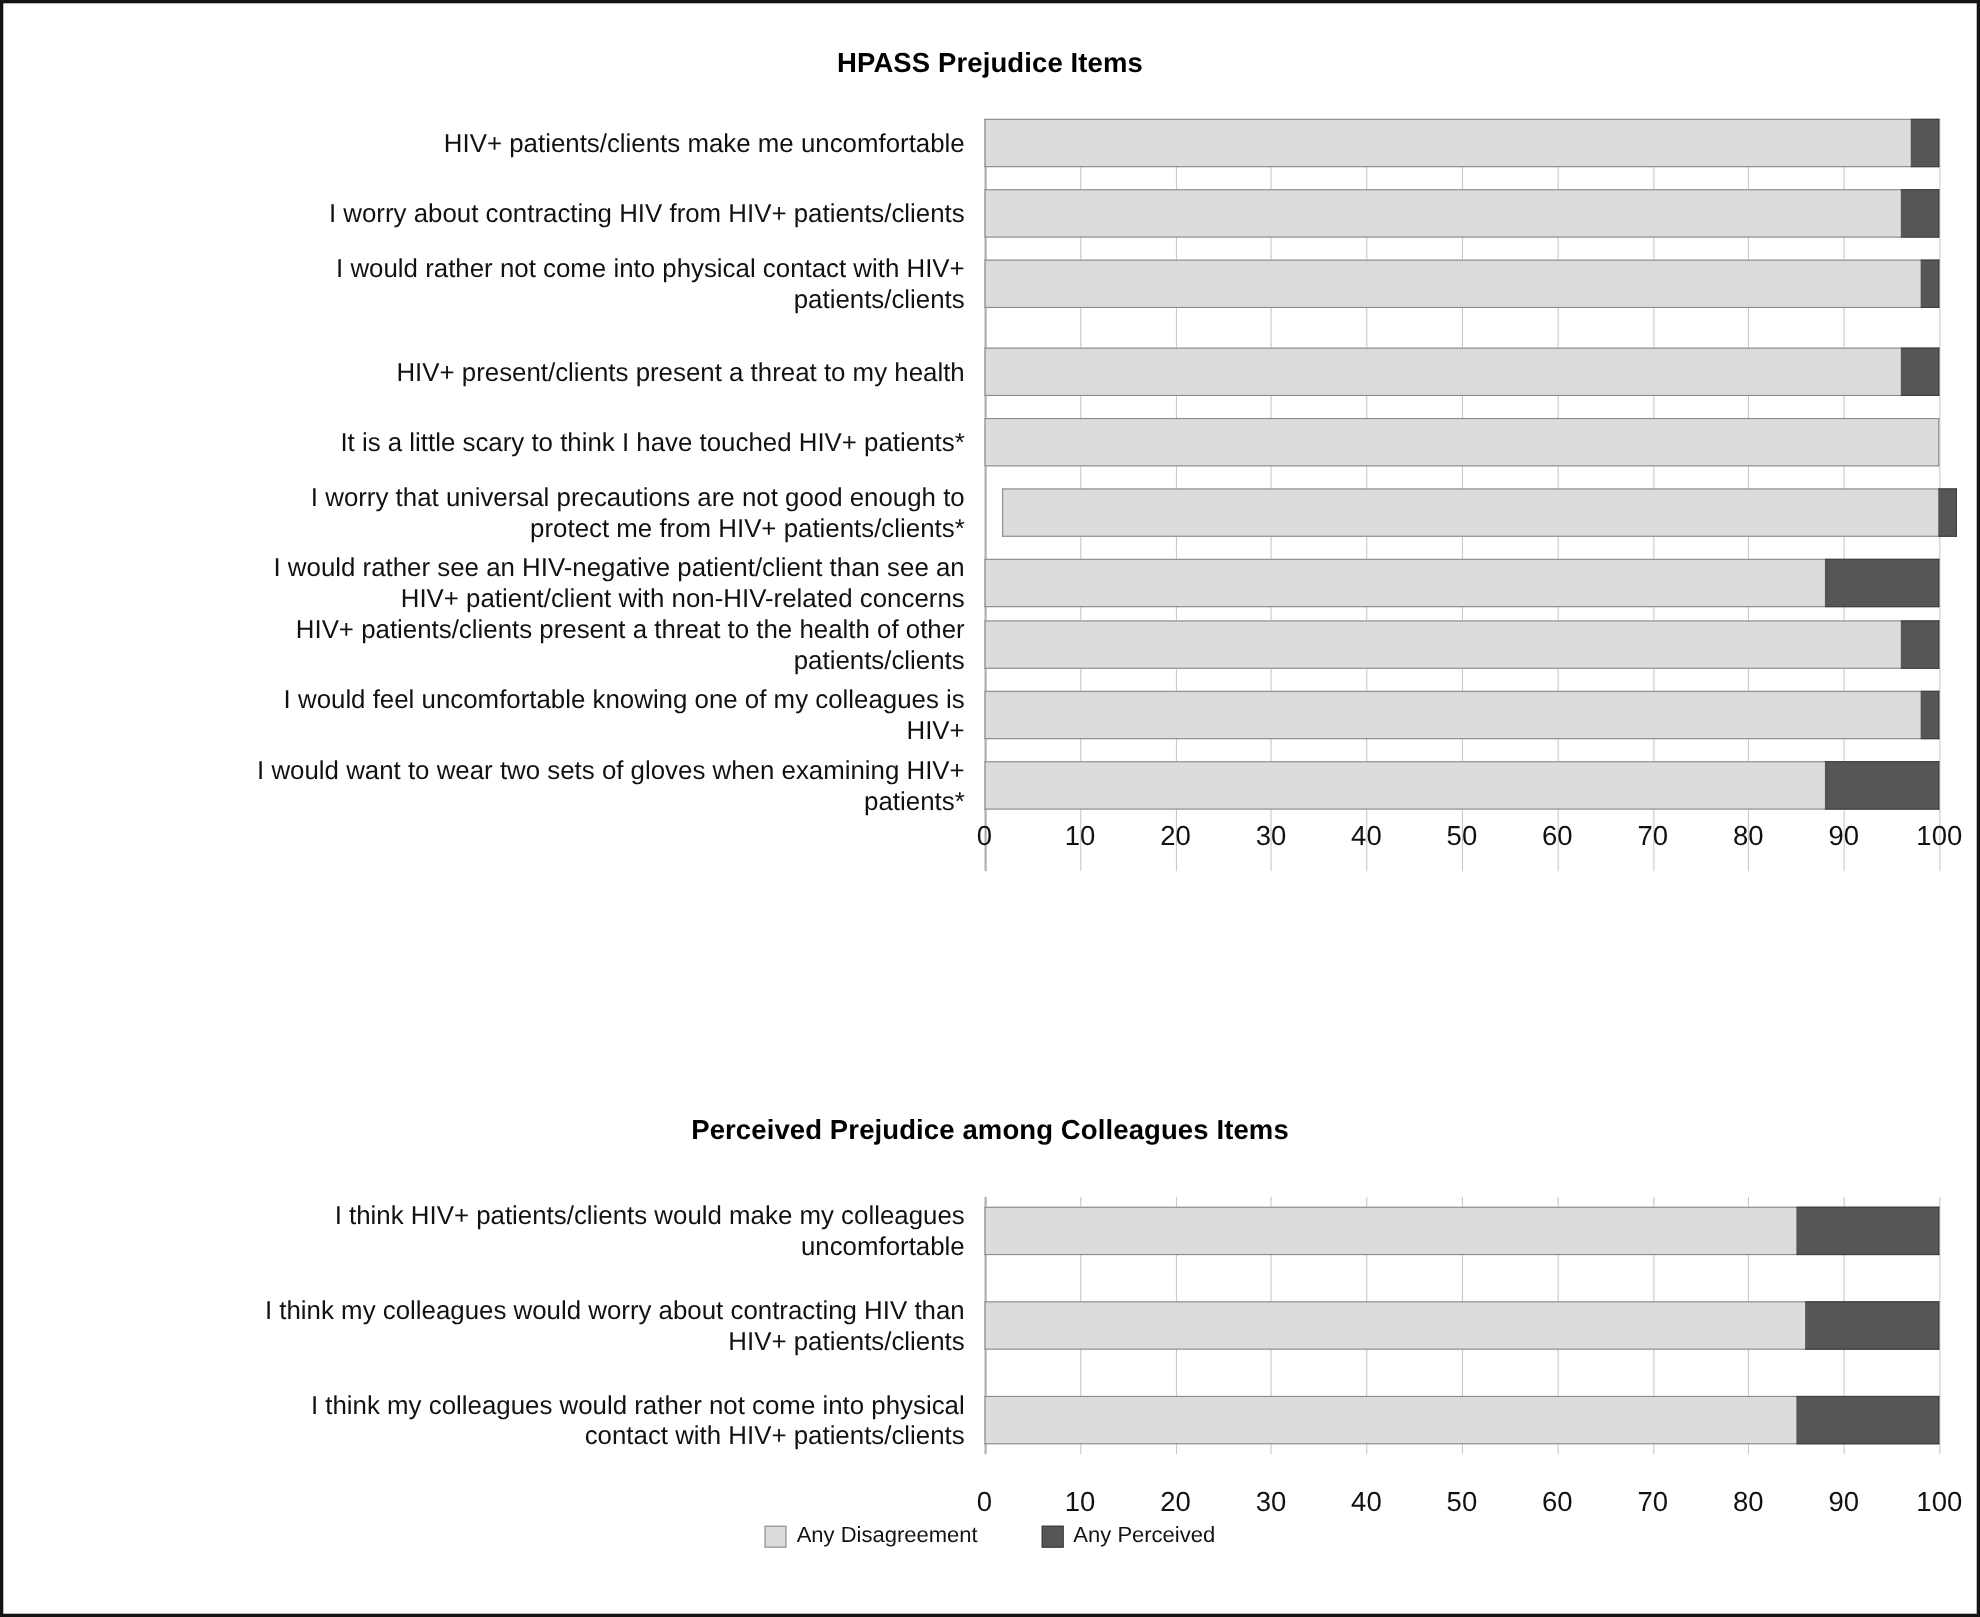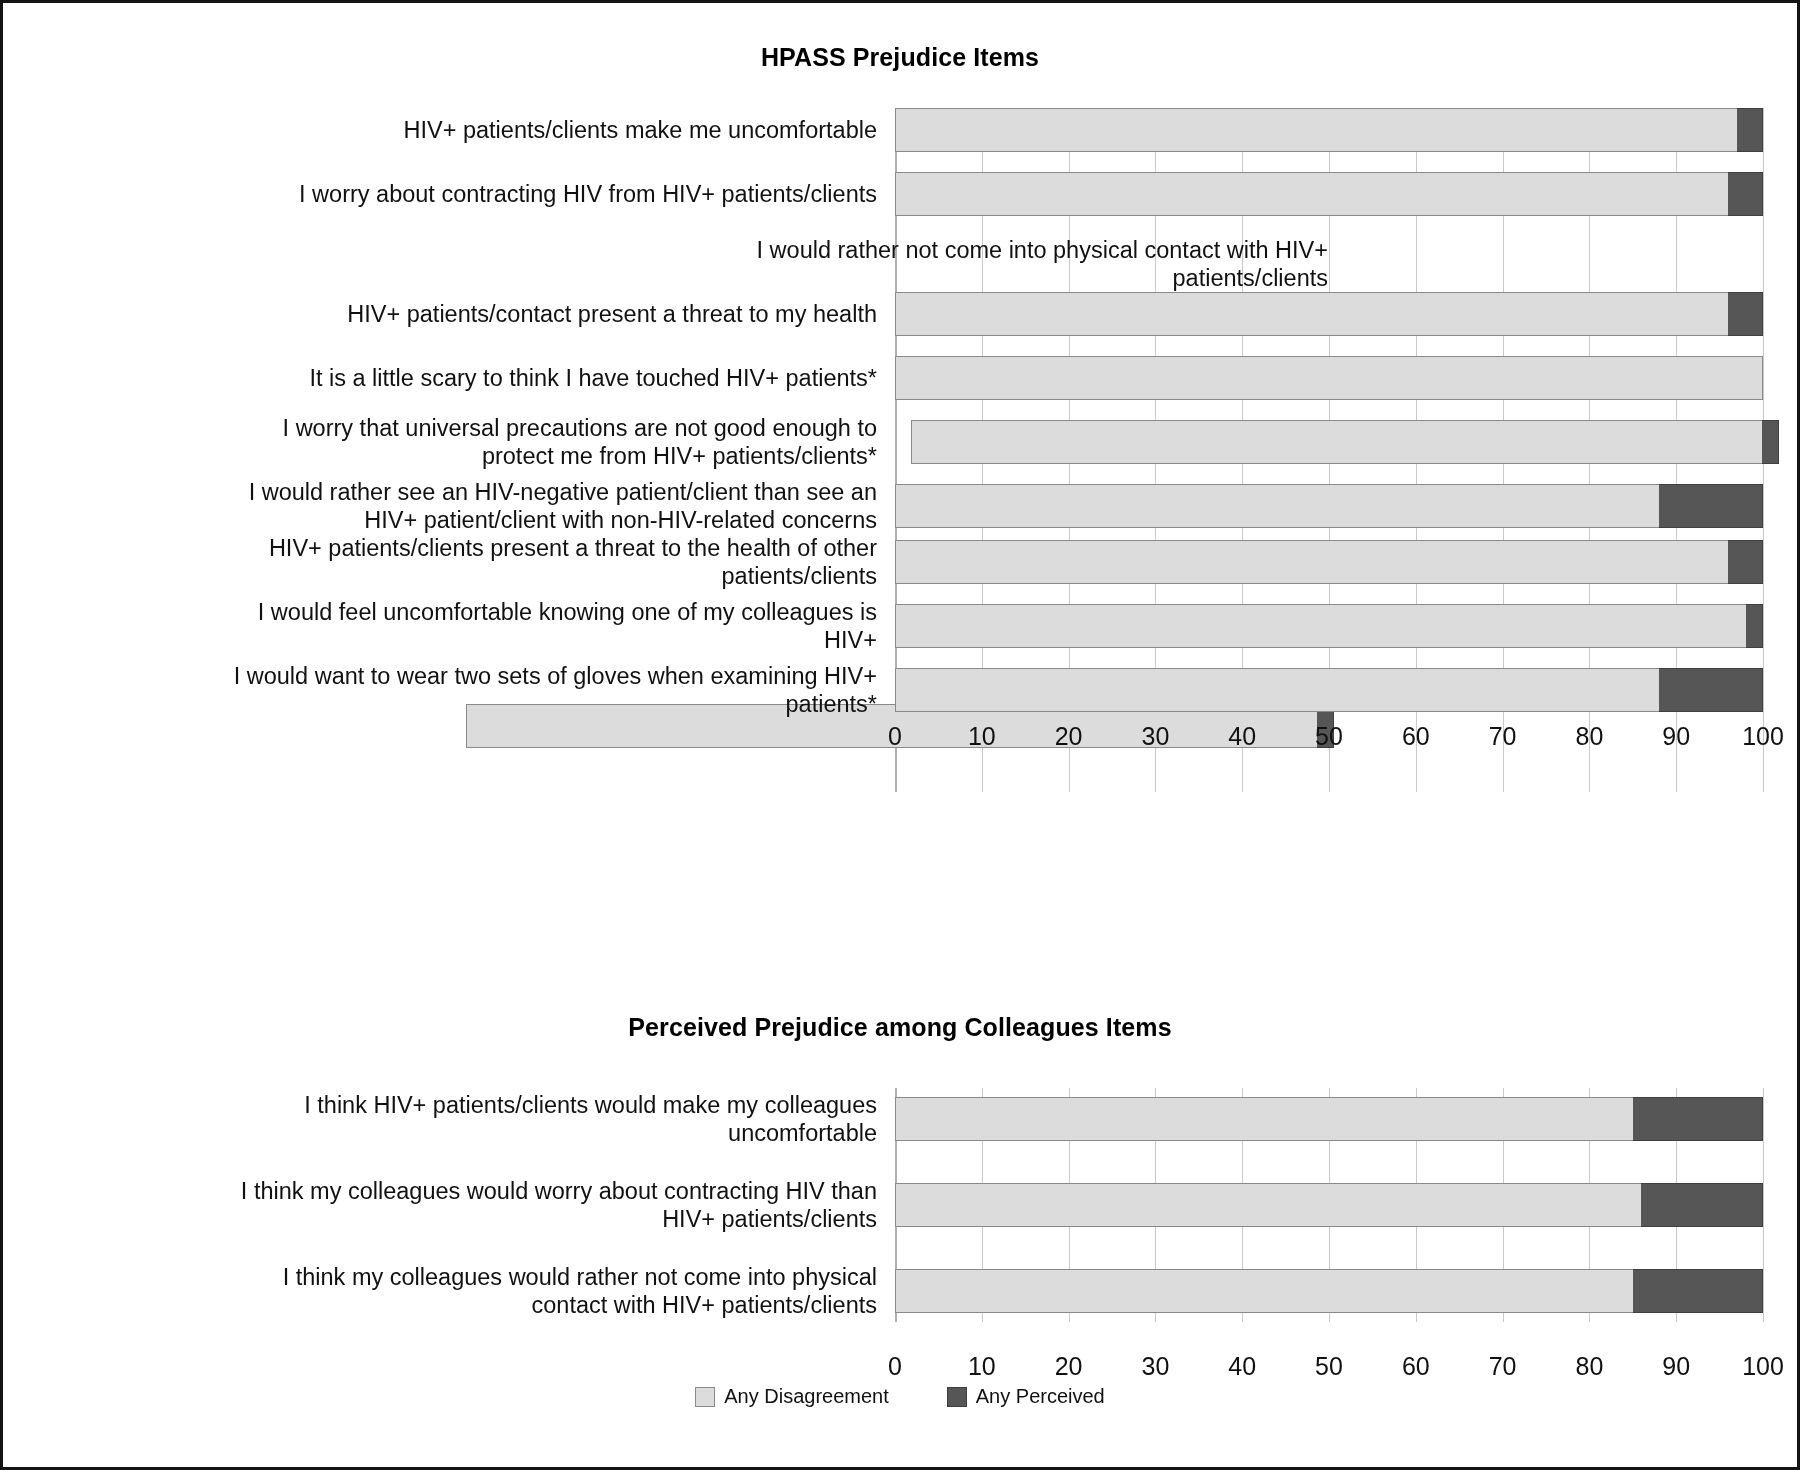--- a/index.html
+++ b/index.html
@@ -179,34 +179,34 @@
           <div class="cat-label">I worry about contracting HIV from HIV+ patients/clients</div>
           <div class="bar-area">
             <div class="track">
               <div class="bar">
                 <div class="seg-dis" title="Any Disagreement: 96" style="width: 833.28px;"></div>
                 <div class="seg-agr" title="Any Agreement: 4" style="width: 34.72px;"></div>
               </div>
             </div>
           </div>
         </div>
-        <div class="plot-row" style="height: 44px; margin-bottom: 12px; flex-direction: column;">
+        <div class="plot-row" style="height: 44px; margin-bottom: 36px;">
           <div class="cat-label">I would rather not come into physical contact with HIV+
 patients/clients</div>
           <div class="bar-area">
             <div class="track">
               <div class="bar">
                 <div class="seg-dis" title="Any Disagreement: 98" style="width: 850.64px;"></div>
                 <div class="seg-agr" title="Any Agreement: 2" style="width: 17.36px;"></div>
               </div>
             </div>
           </div>
         </div>
         <div class="plot-row" style="height: 44px; margin-bottom: 20px;">
-          <div class="cat-label">HIV+ patients/contact present a threat to my health</div>
+          <div class="cat-label">HIV+ present/clients present a threat to my health</div>
           <div class="bar-area">
             <div class="track">
               <div class="bar">
                 <div class="seg-dis" title="Any Disagreement: 96" style="width: 833.28px;"></div>
                 <div class="seg-agr" title="Any Agreement: 4" style="width: 34.72px;"></div>
               </div>
             </div>
           </div>
         </div>
         <div class="plot-row" style="height: 44px; margin-bottom: 20px;">

